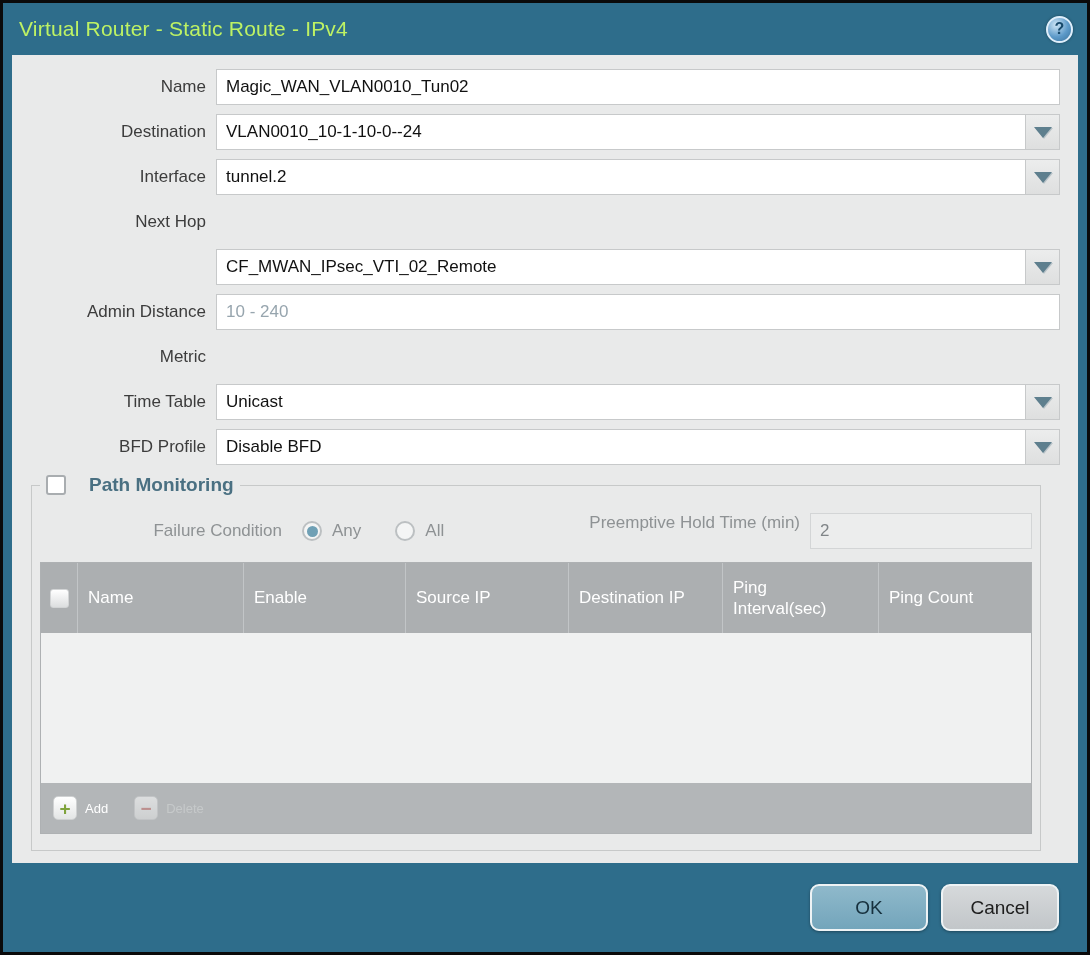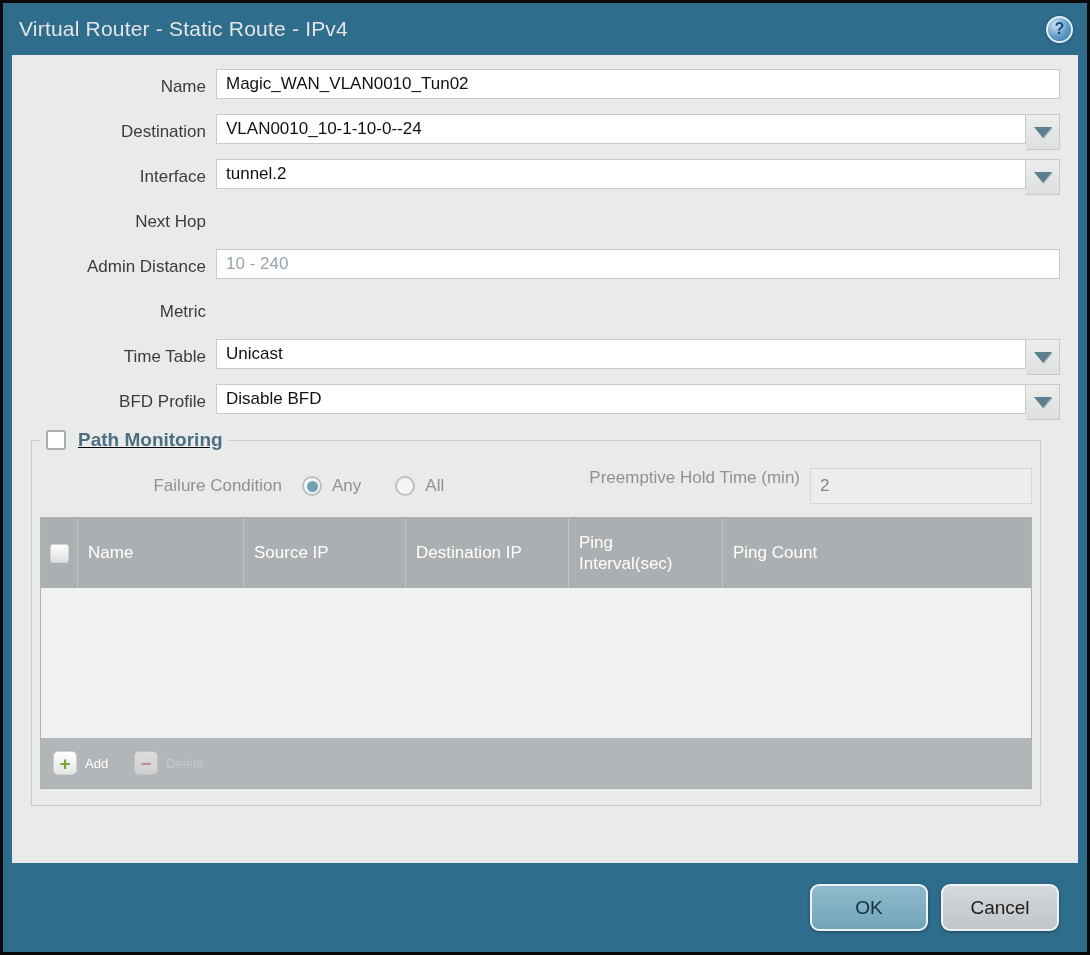--- a/index.html
+++ b/index.html
@@ -12,21 +12,21 @@
     border:3px solid #0a0a0a;
     overflow:hidden;
   }
 
   
   .titlebar{
     position:absolute;left:0;right:0;top:0;height:52px;
     display:flex;align-items:center;
     padding:0 14px 0 16px;
   }
-  .title{color:#e5e5e5;font-size:21px;letter-spacing:.2px;}
+  .title{color:#bef264;font-size:21px;letter-spacing:.2px;}
   .help-icon{
     margin-left:auto;
     width:27px;height:27px;border-radius:50%;
     background:radial-gradient(circle at 35% 30%, #cfe6f6, #5d9ac9 55%, #39729c);
     border:2px solid #dfeefa;
     color:#17496b;font-weight:bold;font-size:16px;
     display:flex;align-items:center;justify-content:center;
     cursor:pointer;
     box-shadow:0 0 3px rgba(0,0,0,.35);
   }
@@ -44,21 +44,21 @@
     height:36px;margin-bottom:9px;
   }
   .form-label{
     width:204px;flex:none;
     text-align:right;padding-right:10px;
     font-size:17px;color:#3c3c3c;
     white-space:nowrap;
   }
   .fieldbox{flex:1;display:flex;height:36px;}
   .fieldbox input{
-    flex:1;height:30px;min-width:0;
+    flex:1;height:36px;min-width:0;
     border:1px solid #C7C9CA;background:#fff;
     font-size:17px;color:#111;padding:0 9px;outline:none;
   }
   .fieldbox input::placeholder{color:#97A5AE;opacity:1;}
   .dd-btn{
     flex:none;width:34px;height:36px;
     background:linear-gradient(#ECEDED,#DEDFDF);
     border:1px solid #C7C9CA;border-left:none;
     display:flex;align-items:center;justify-content:center;
     cursor:pointer;
@@ -71,22 +71,22 @@
     filter:drop-shadow(1px 1px 0 #b9c3c8);
   }
 
   
   fieldset.pm{
     margin:2px 19px 0 19px;
     border:1px solid #C7C9C9;
     padding:6px 8px 16px 8px;
   }
   .pm legend{
-    display:flex;align-items:center;gap:12px;
-    padding:0 6px;margin-left:0;text-decoration:underline;
+    display:flex;align-items:center;gap:23px;
+    padding:0 6px;margin-left:0;
   }
   .pm-checkbox{
     width:20px;height:20px;border-radius:3px;
     background:#fff;border:2px solid #A9ADB0;
     cursor:pointer;
   }
   .pm-title{font-size:19px;font-weight:bold;color:#4A7082;}
 
   .pm-cond-row{
     display:flex;align-items:center;
@@ -218,20 +218,29 @@
         <div class="dd-btn">
           <span class="dd-arrow"></span>
         </div>
       </div>
     </div>
 
     <div class="form-row">
       <div class="form-label">Next Hop</div>
     </div>
 
+    <div class="form-row">
+      <div class="form-label"></div>
+      <div class="fieldbox">
+        <input type="text" value="CF_MWAN_IPsec_VTI_02_Remote" style="">
+        <div class="dd-btn">
+          <span class="dd-arrow"></span>
+        </div>
+      </div>
+    </div>
 
     <div class="form-row">
       <div class="form-label">Admin Distance</div>
       <div class="fieldbox">
         <input type="text" value="" placeholder="10 - 240" style="">
       </div>
     </div>
 
     <div class="form-row">
       <div class="form-label">Metric</div>
@@ -281,20 +290,23 @@
         </div>
       </div>
 
       <div class="pm-table">
         <div class="tbl-header">
           <div class="hcell">
             <span class="hdr-checkbox"></span>
           </div>
           <div class="hcell">
             <span>Name</span>
+          </div>
+          <div class="hcell">
+            <span>Enable</span>
           </div>
           <div class="hcell">
             <span>Source IP</span>
           </div>
           <div class="hcell">
             <span>Destination IP</span>
           </div>
           <div class="hcell">
             <span class="wrap">Ping Interval(sec)</span>
           </div>

